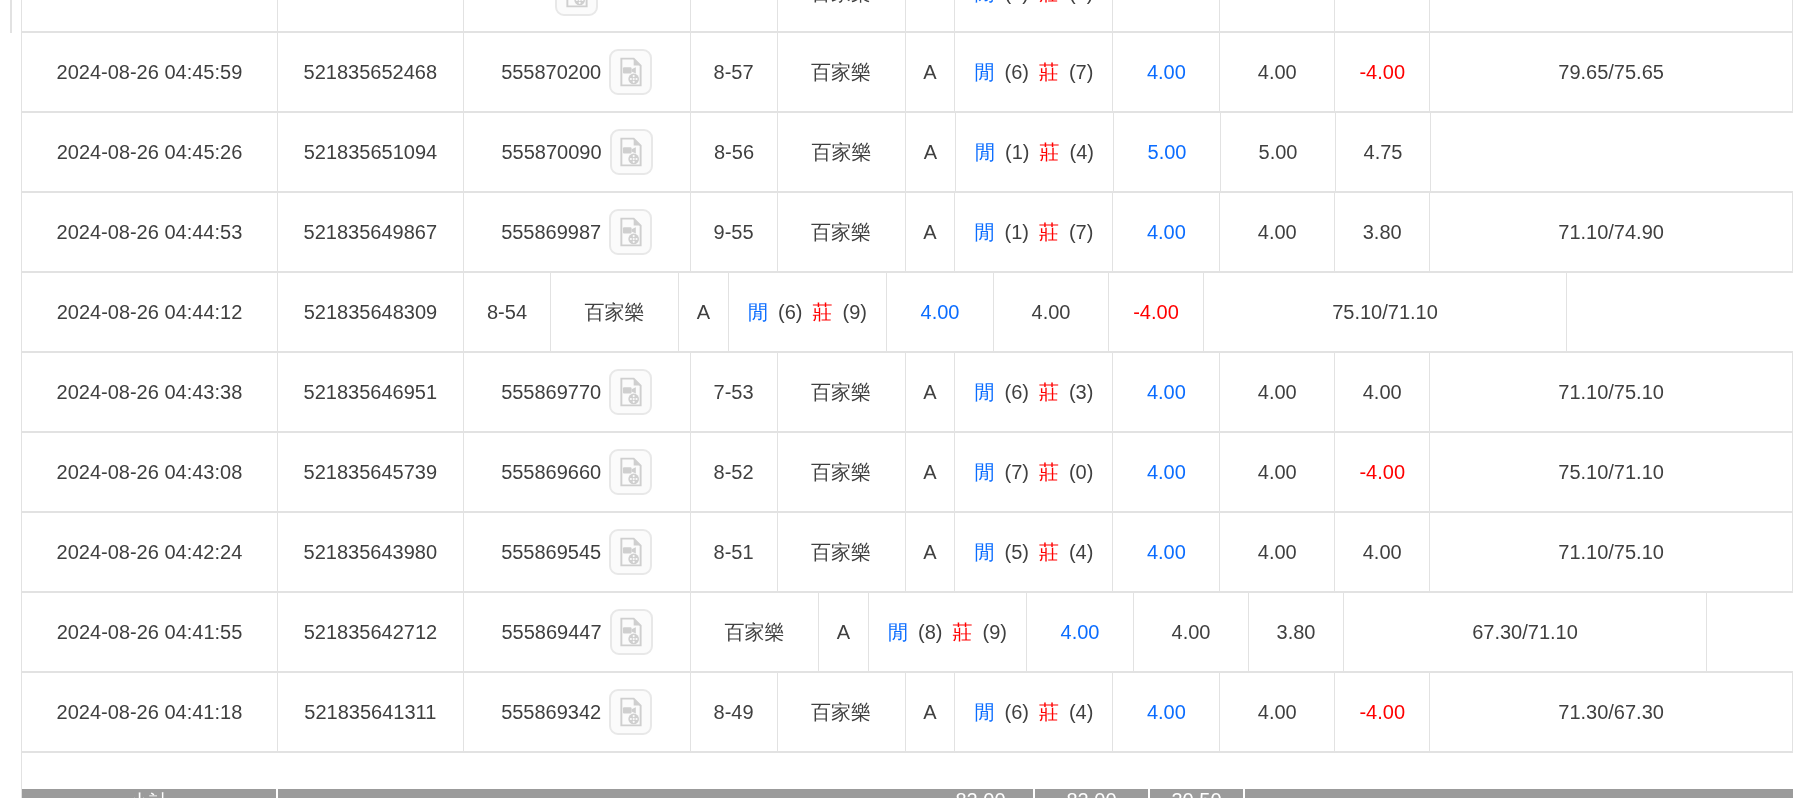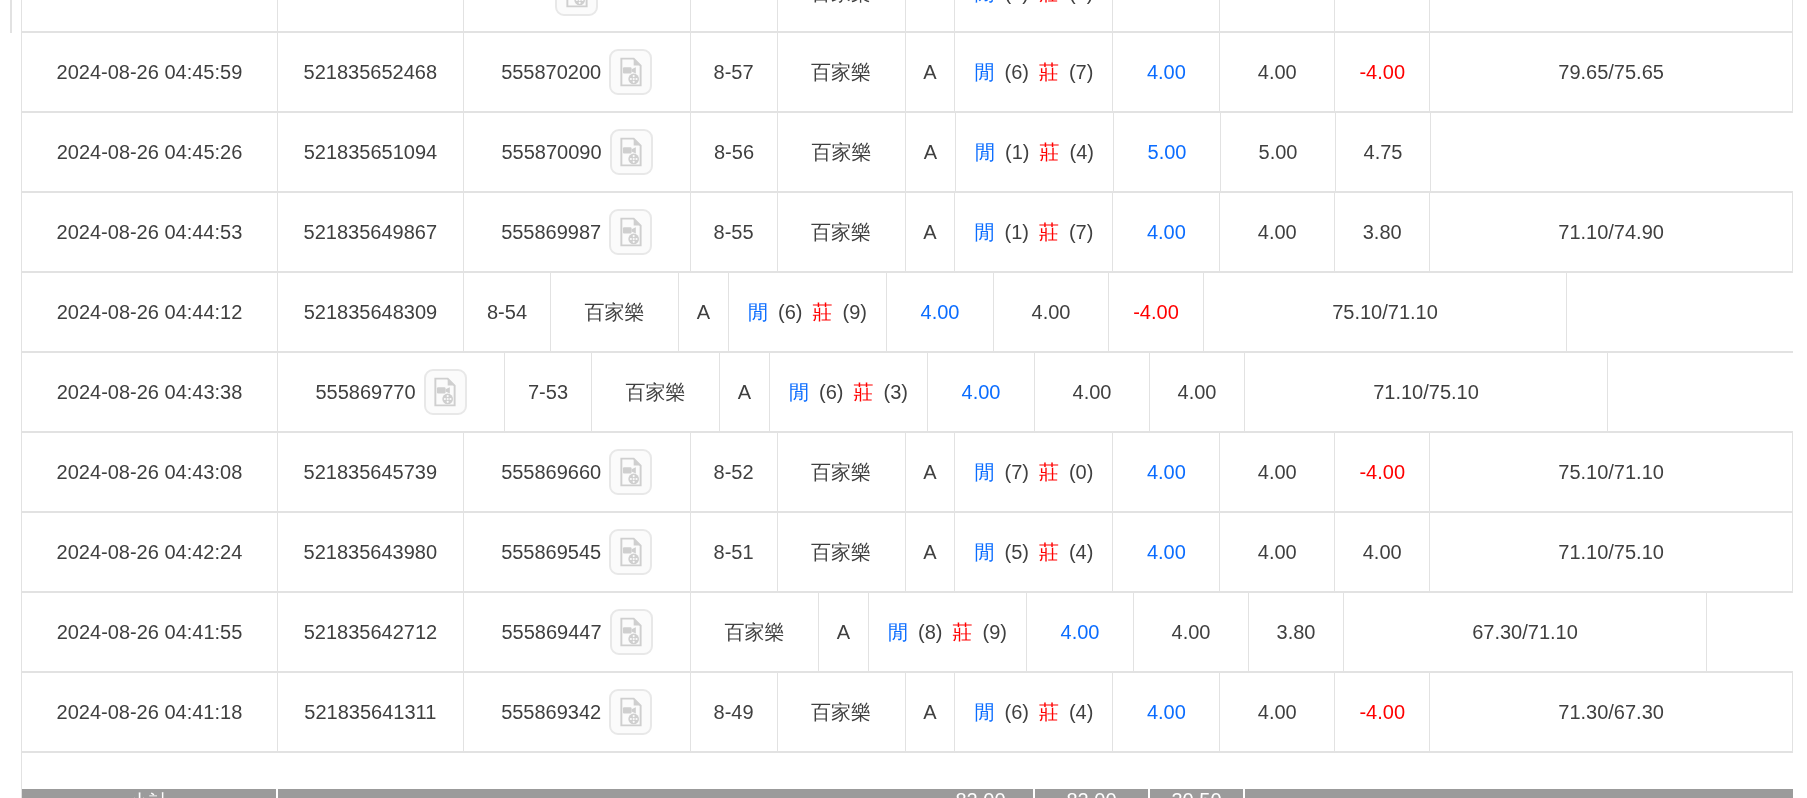--- a/index.html
+++ b/index.html
@@ -274,21 +274,21 @@
             <circle cx="14.5" cy="20.5" r="1" fill="#fbfbfb"></circle>
             <circle cx="14.5" cy="17.8" r="1" fill="#fbfbfb"></circle>
             <circle cx="14.5" cy="23.2" r="1" fill="#fbfbfb"></circle>
             <circle cx="11.9" cy="20.5" r="1" fill="#fbfbfb"></circle>
             <circle cx="17.1" cy="20.5" r="1" fill="#fbfbfb"></circle>
           </svg>
         </span>
       </button>
     </div>
     <div class="cell c-round">
-            <span>8-55</span>
+            <span>9-55</span>
           </div>
     <div class="cell c-game">
             <span>百家樂</span>
           </div>
     <div class="cell c-tbl">
             <span>A</span>
           </div>
     <div class="cell c-result result-cell">
       <span class="blue-text">閒</span>
             <span>(1)</span>
@@ -341,20 +341,23 @@
             <span class="wl-value neg">-4.00</span>
           </div>
     <div class="cell c-bal">
             <span>75.10/71.10</span>
           </div>
   </div>
 
   <div class="row">
     <div class="cell c-time">
             <span>2024-08-26 04:43:38</span>
+          </div>
+    <div class="cell c-betid">
+            <span>521835646951</span>
           </div>
     <div class="cell c-gameid">
       <span>555869770</span>
       <button class="video-btn">
         <span>
           <svg width="26" height="30" viewBox="0 0 24 28">
             <path d="M3 1.5 H14.5 L21 8 V26.5 H3 Z" fill="none" stroke="#cfcfcf" stroke-width="1.8"></path>
             <path d="M14.5 1.5 L21 8 H14.5 Z" fill="#cfcfcf"></path>
             <rect x="4.5" y="9.5" width="8" height="6" rx="1" fill="#cfcfcf"></rect>
             <polygon points="12.5,11.5 16.5,9.5 16.5,15.5 12.5,13.5" fill="#cfcfcf"></polygon>

